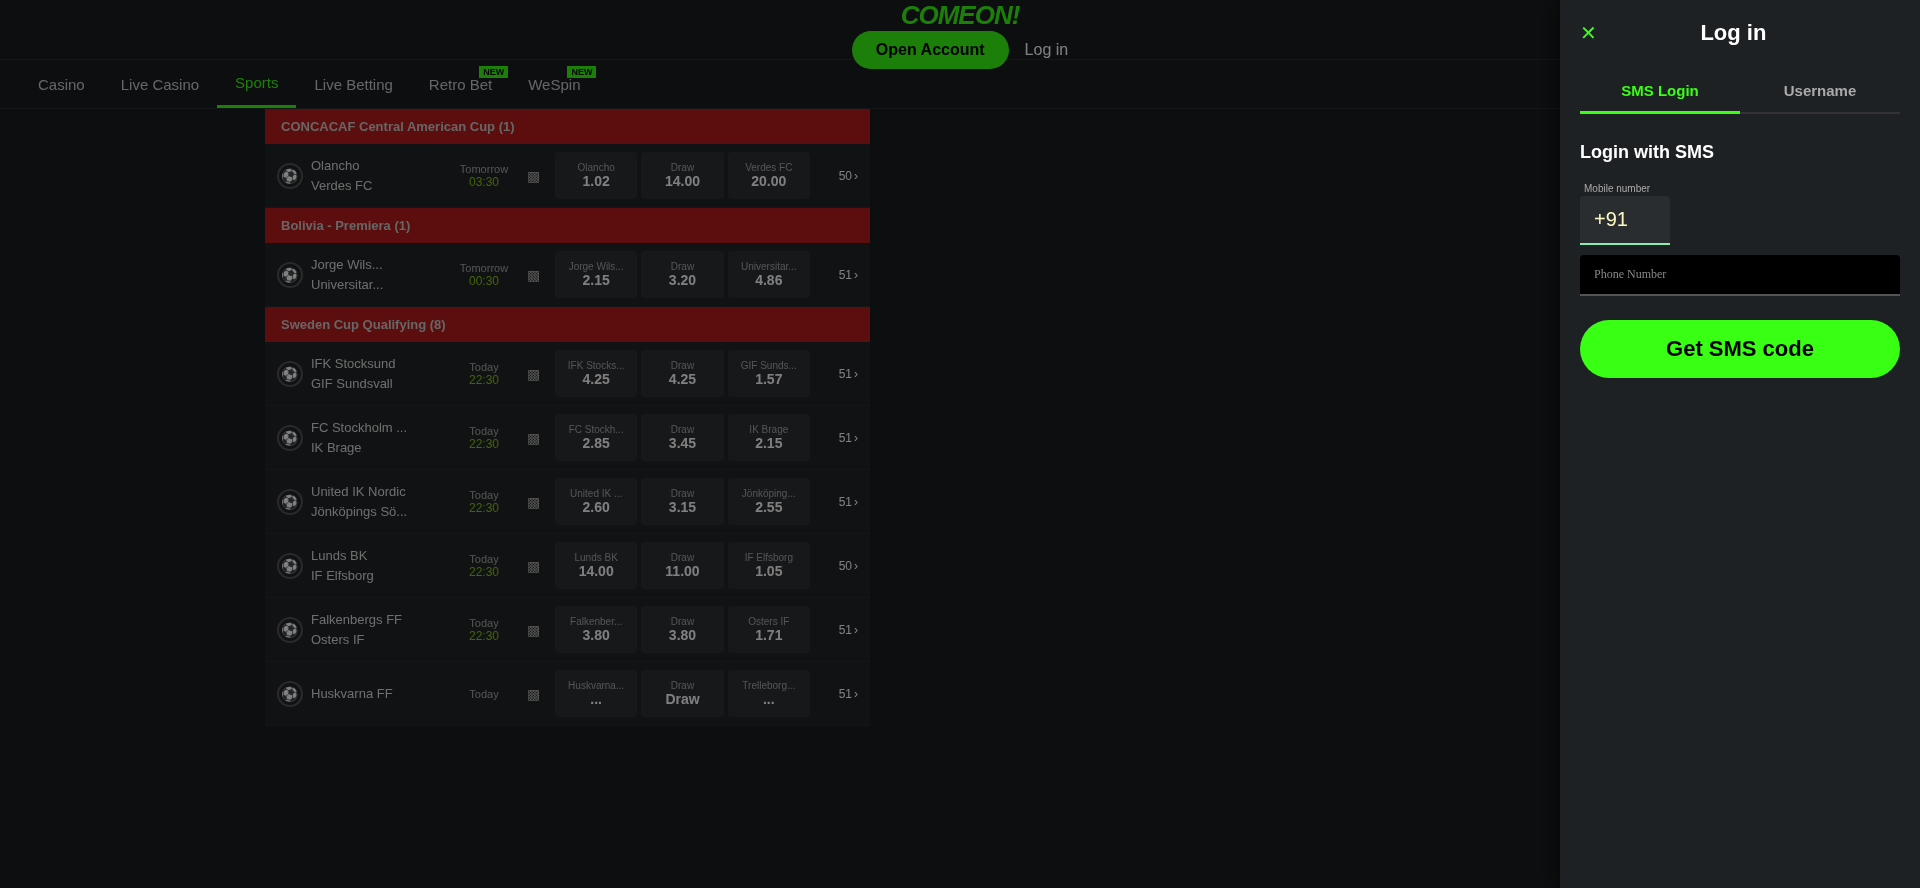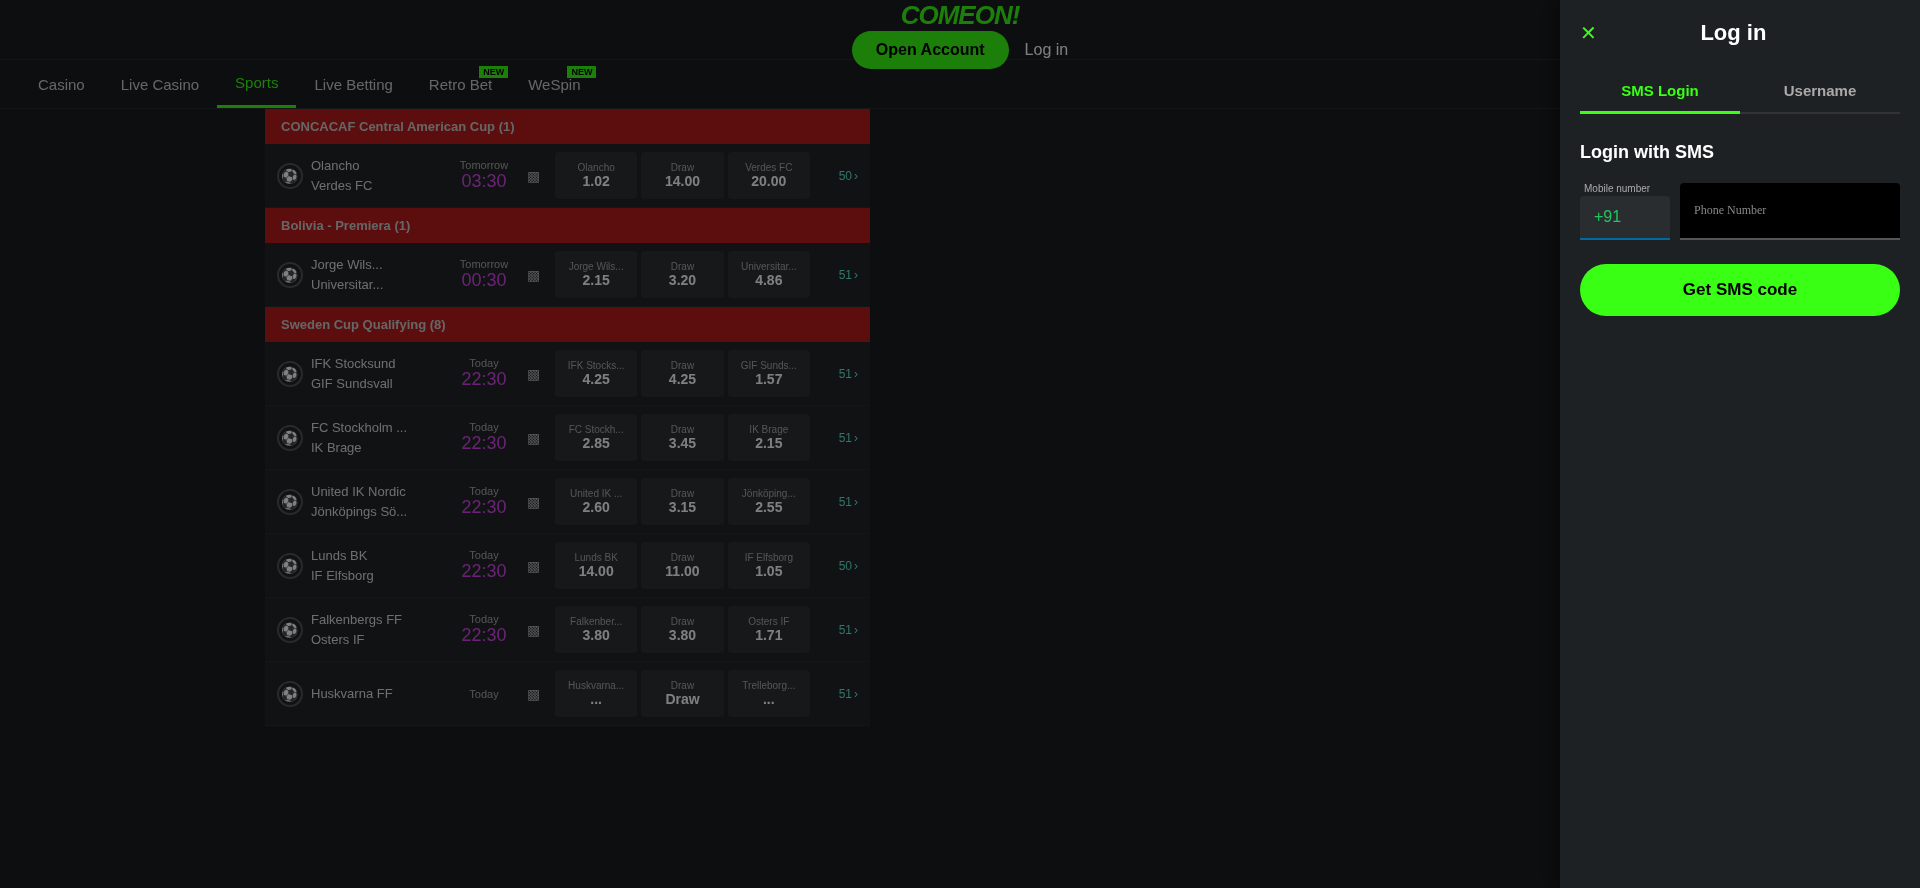--- a/index.html
+++ b/index.html
@@ -157,22 +157,22 @@
     }
     .match-time {
       flex: 0 0 70px;
       text-align: center;
     }
     .match-time-day {
       font-size: 11px;
       color: #aaa;
     }
     .match-time-hour {
-      font-size: 18px;
-      color: #d946ef;
+      font-size: 12px;
+      color: #84cc16;
     }
     .stats-icon {
       flex: 0 0 20px;
       color: #aaa;
       font-size: 14px;
       cursor: pointer;
     }
     .odds-group {
       display: flex;
       gap: 4px;
@@ -194,21 +194,21 @@
       color: #aaa;
       display: block;
     }
     .odd-btn .odd-value {
       font-size: 14px;
       font-weight: 700;
       color: #fff;
     }
     .more-odds {
       flex: 0 0 40px;
-      color: #5eead4;
+      color: #ffffff;
       font-size: 12px;
       text-align: center;
       cursor: pointer;
       display: flex;
       align-items: center;
       justify-content: flex-end;
       gap: 2px;
     }
 
     
@@ -271,28 +271,29 @@
     .login-subtitle {
       font-size: 18px;
       font-weight: 700;
       color: #fff;
       margin-bottom: 20px;
     }
     .phone-input-row {
       display: flex;
       gap: 10px;
       margin-bottom: 24px;
+      flex-direction: column;
     }
     .country-code-box {
       background: #2a2d30;
       border: none;
-      border-bottom: 2px solid #0369a1;
-      color: #22c55e;
+      border-bottom: 2px solid #86efac;
+      color: #fef9c3;
       padding: 12px 14px;
-      font-size: 16px;
+      font-size: 20px;
       width: 90px;
       border-radius: 4px 4px 0 0;
       outline: none;
     }
     .phone-number-box {
       background: #000000;
       border: none;
       border-bottom: 2px solid #555;
       color: #888;
       padding: 12px 14px;
@@ -304,21 +305,21 @@
     }
     .phone-number-box::placeholder {
       color: #888;
     }
     .sms-btn {
       background: #39ff14;
       color: #000;
       border: none;
       padding: 16px;
       border-radius: 30px;
-      font-size: 17px;
+      font-size: 22px;
       font-weight: 700;
       cursor: pointer;
       width: 100%;
     }
   </style>
 </head>
 <body>
 
 <header class="header">
   <span class="logo">COMEON!</span>

